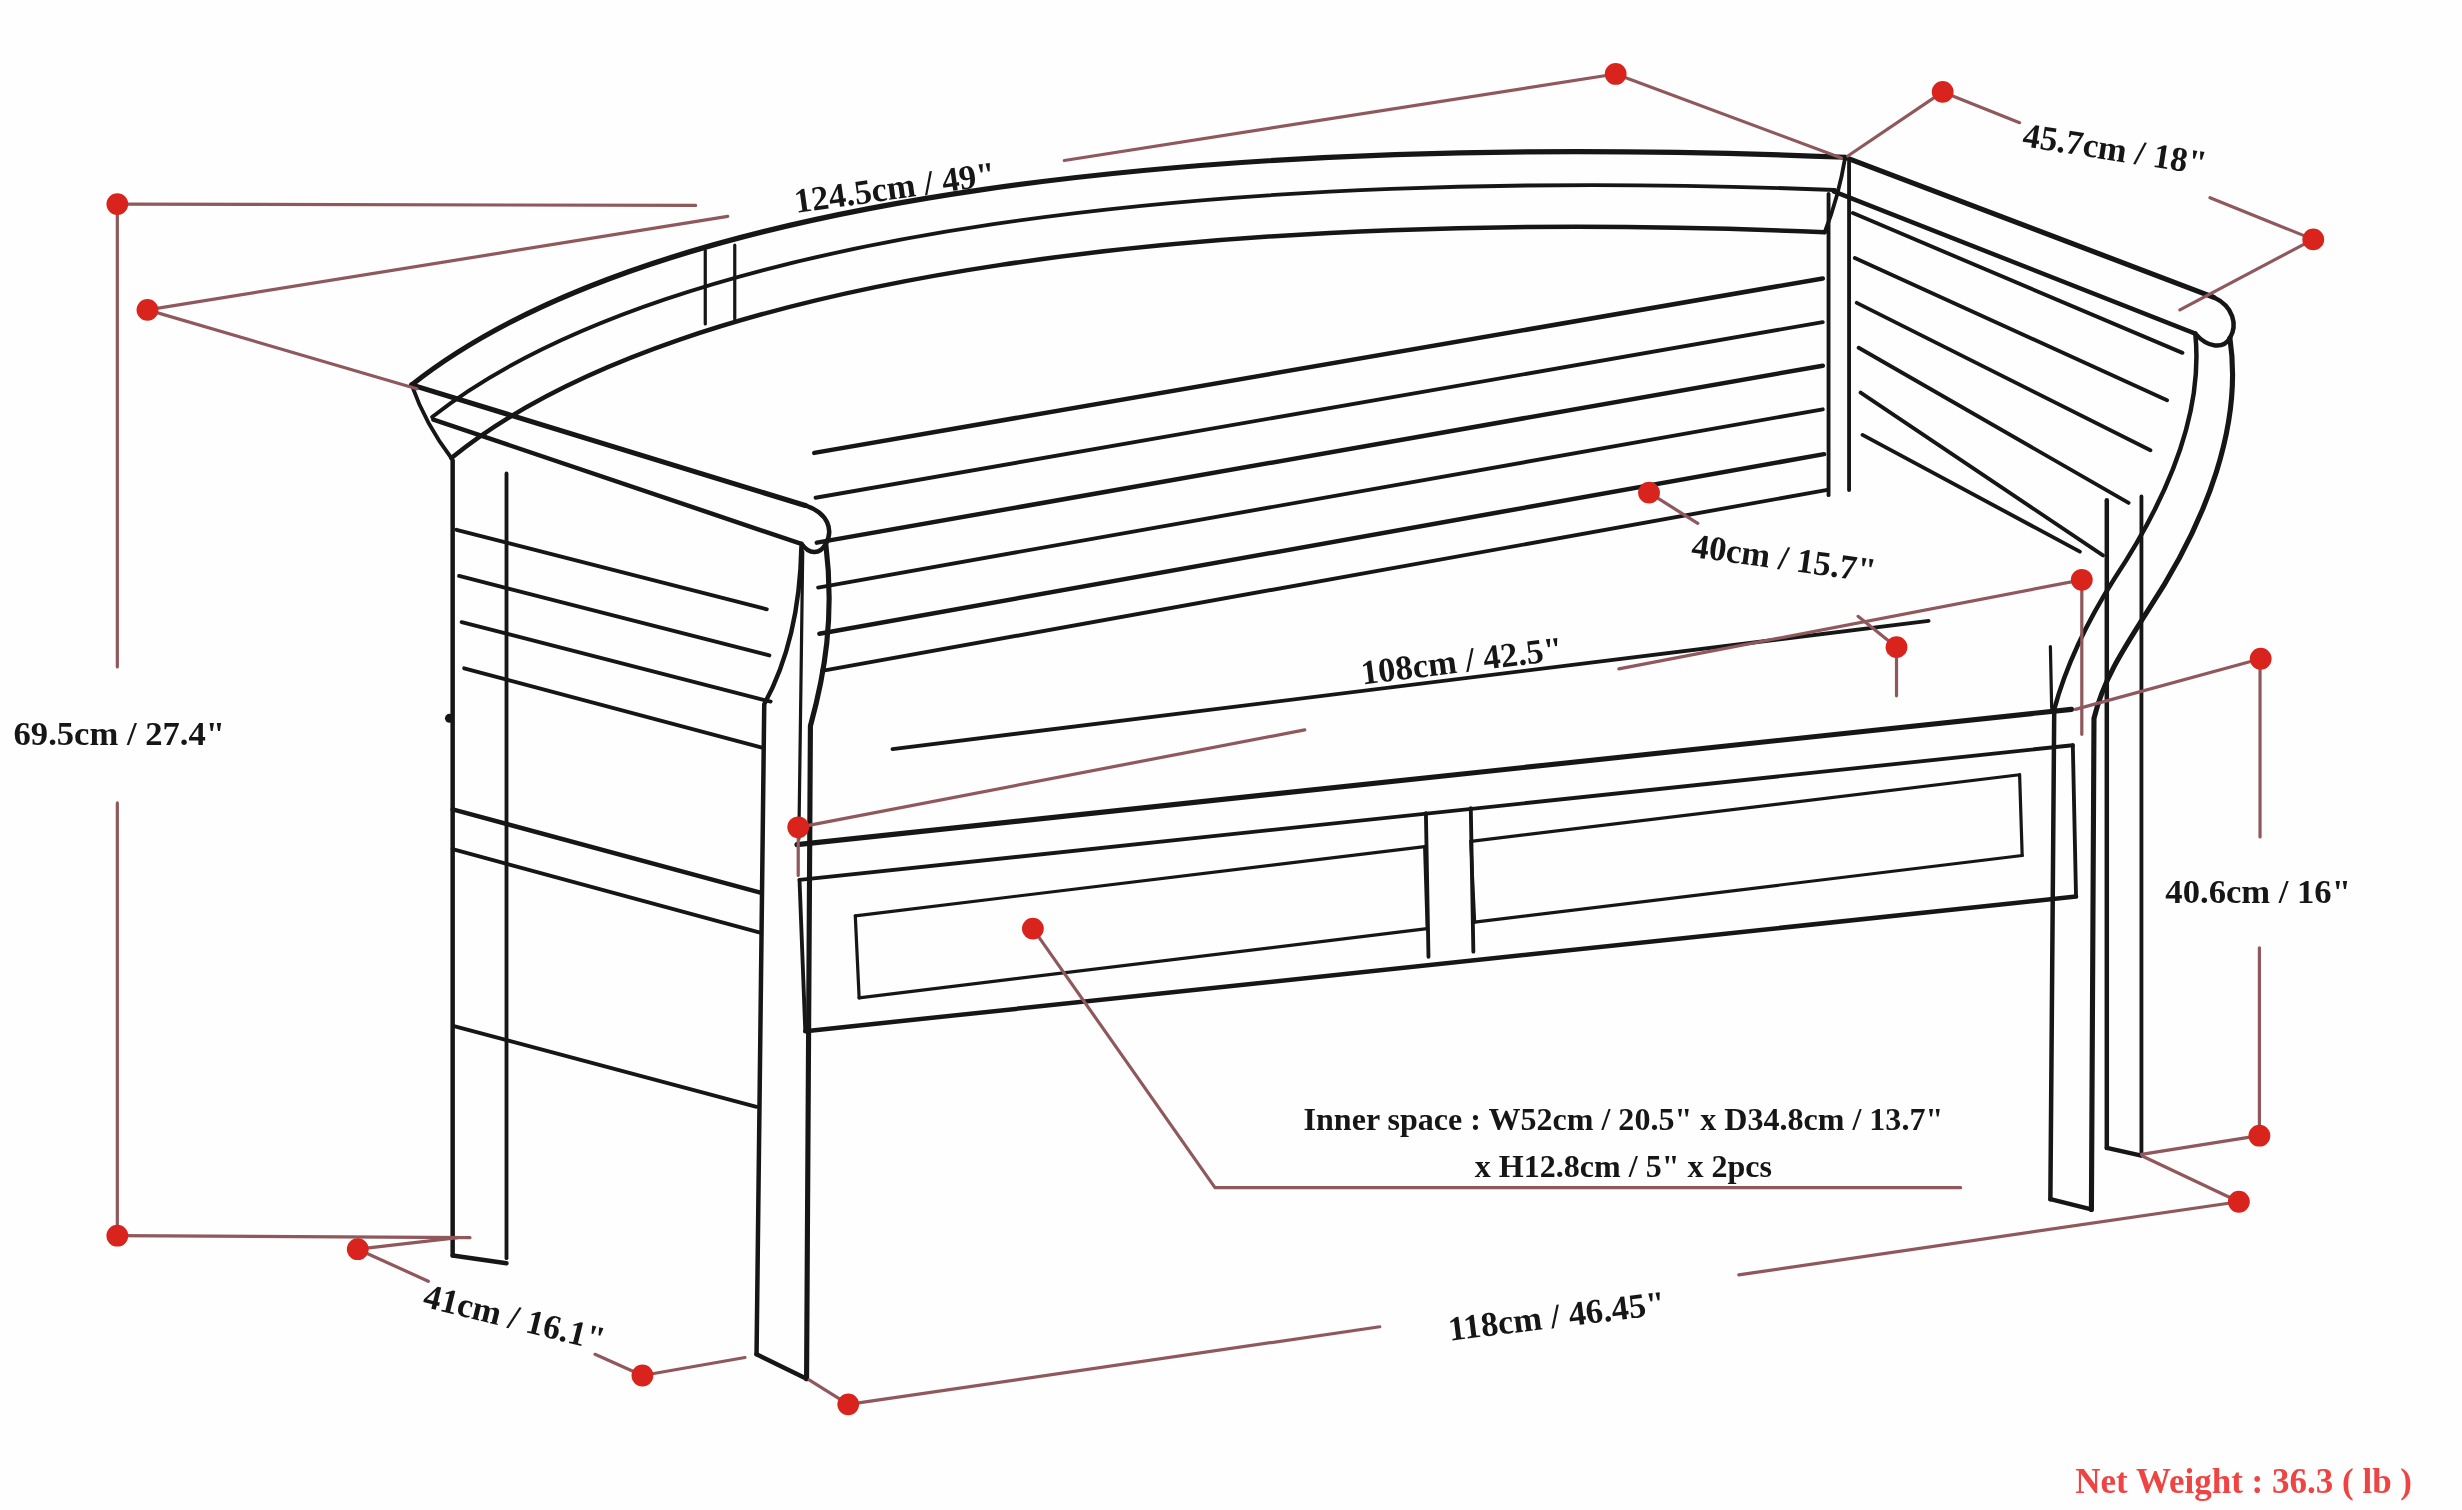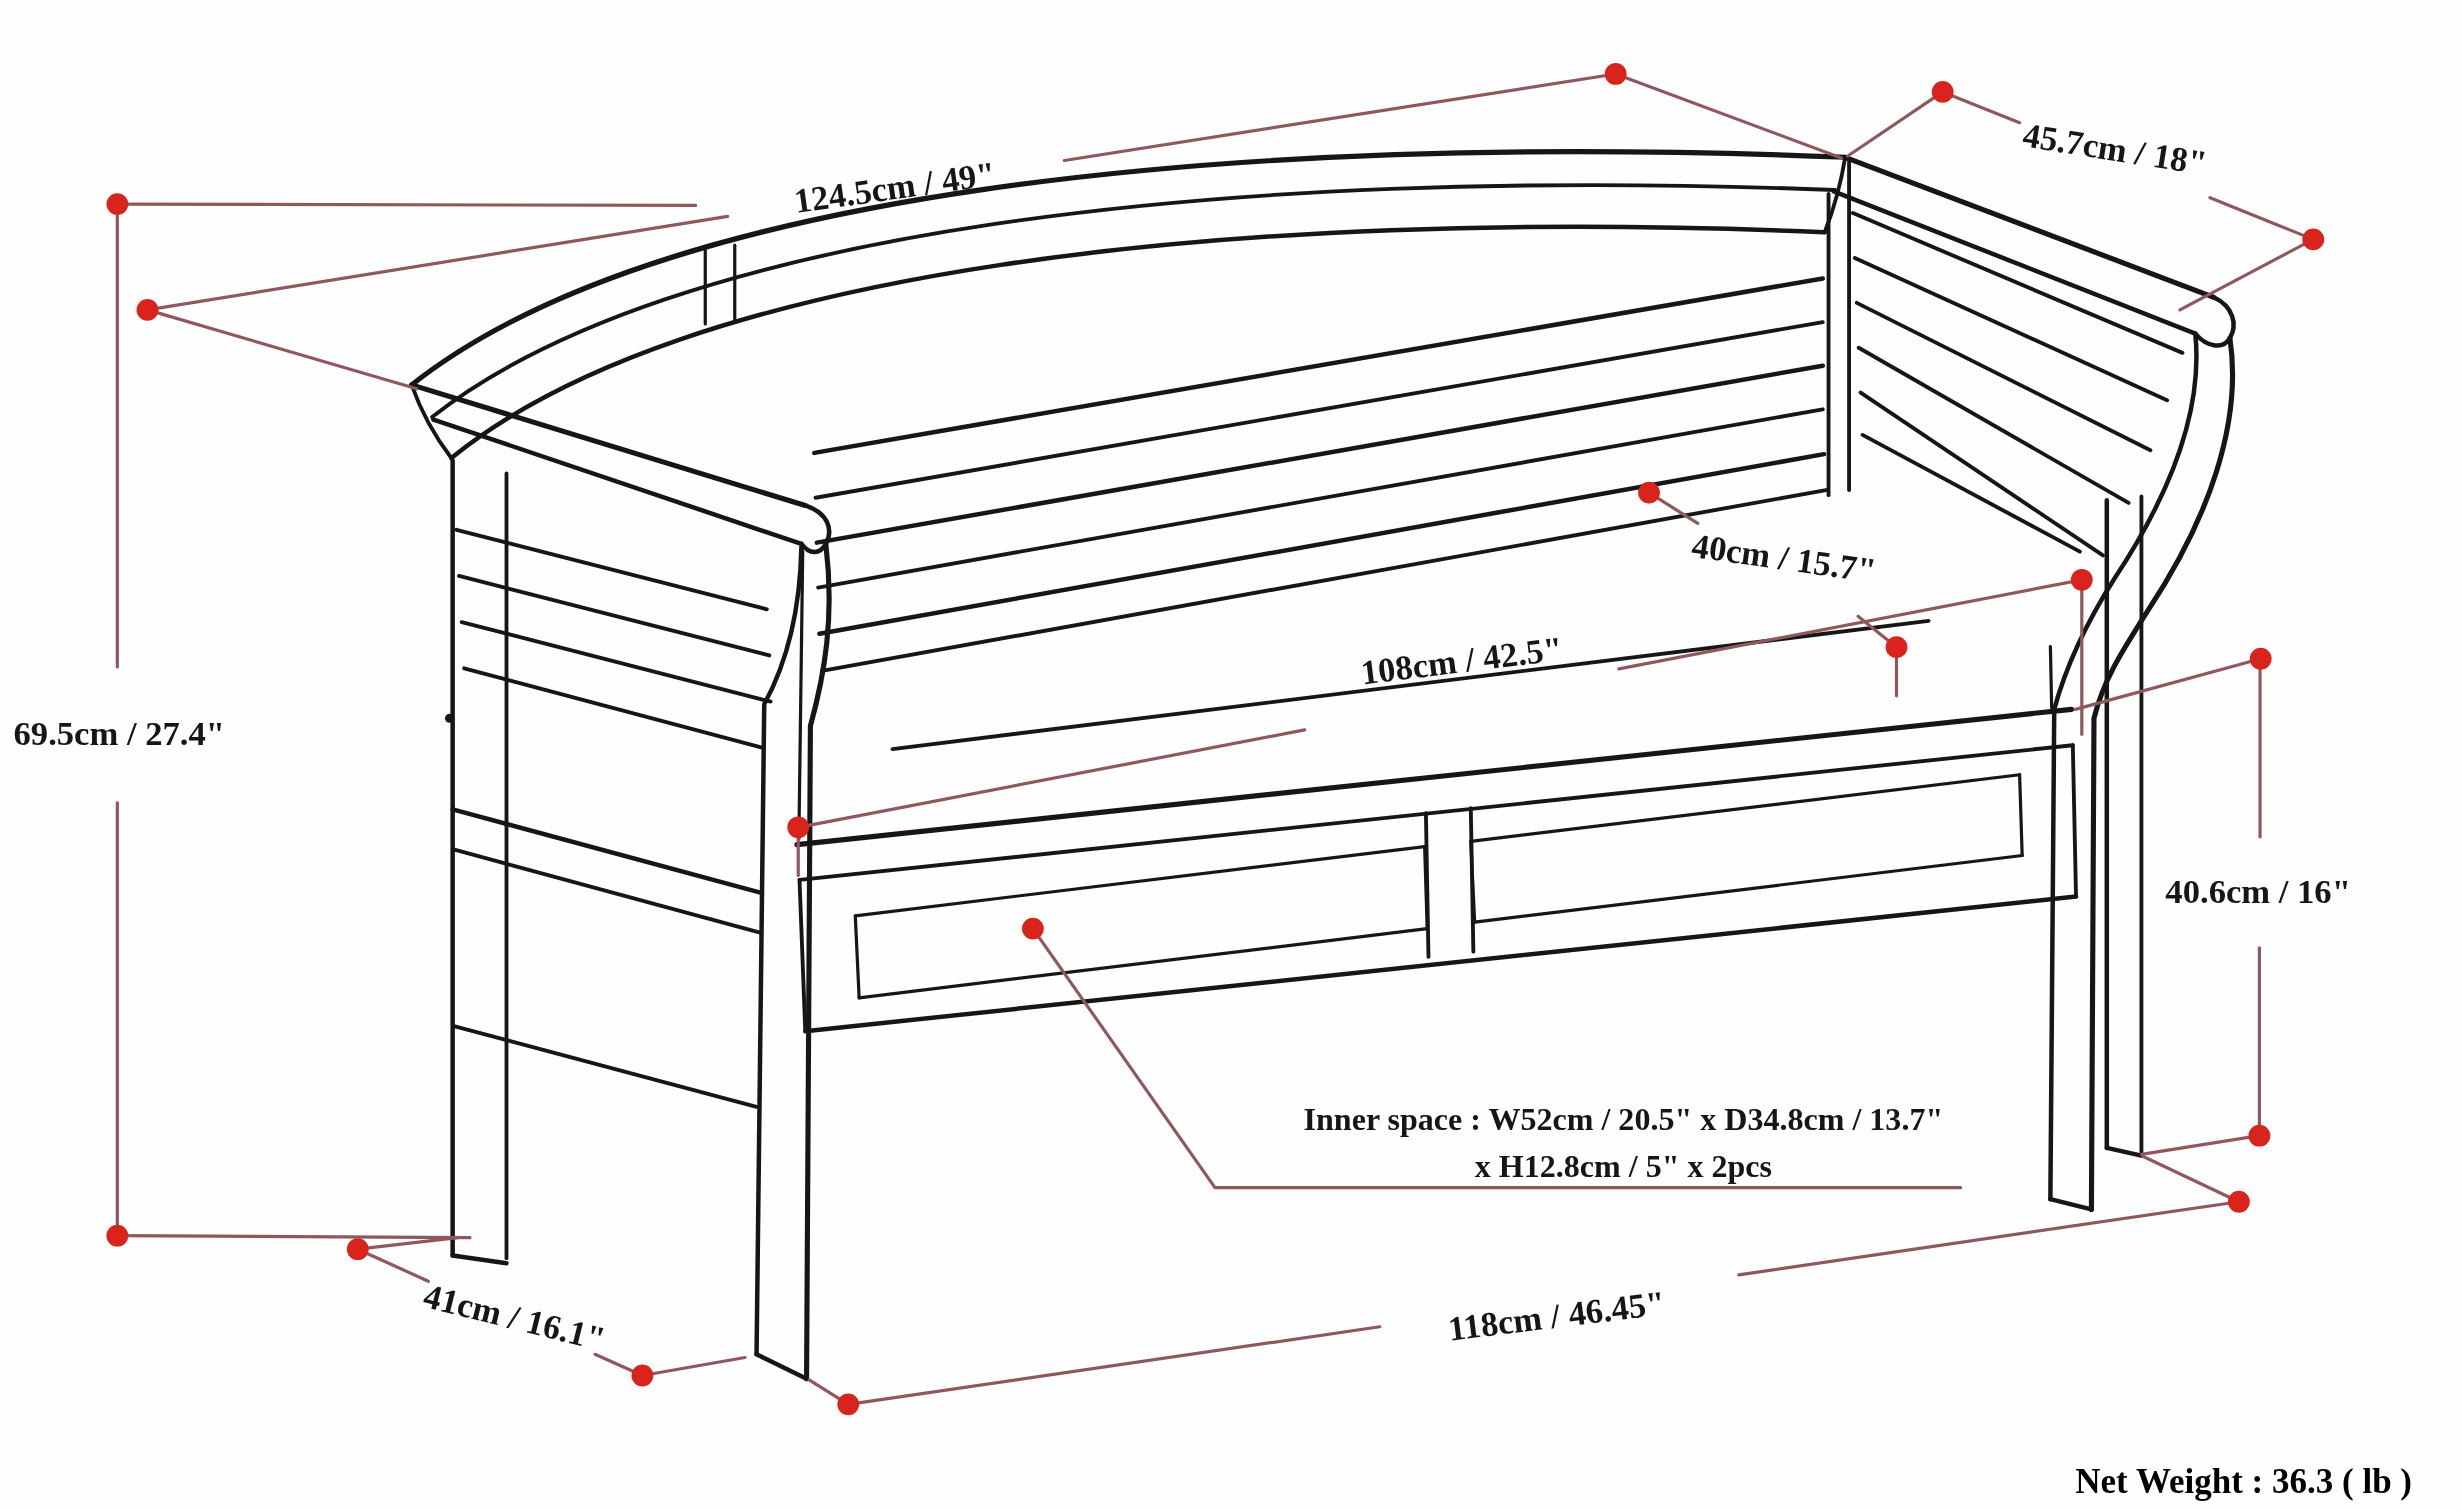--- a/index.html
+++ b/index.html
@@ -31,21 +31,21 @@
     font-weight: 700;
     fill: #161616;
   }
   #net-weight {
     position: absolute;
     right: 50px;
     bottom: 9px;
     font-family: "Liberation Serif", "DejaVu Serif", serif;
     font-weight: 700;
     font-size: 35px;
-    color: #000000;
+    color: #ef4444;
     white-space: nowrap;
   }
 </style>
 </head>
 <body>
 
 <div id="stage" style="background: rgb(254, 254, 254);">
 
   <svg id="diagram-svg" width="2462" height="1511" viewBox="0 0 3840 2356">
 

